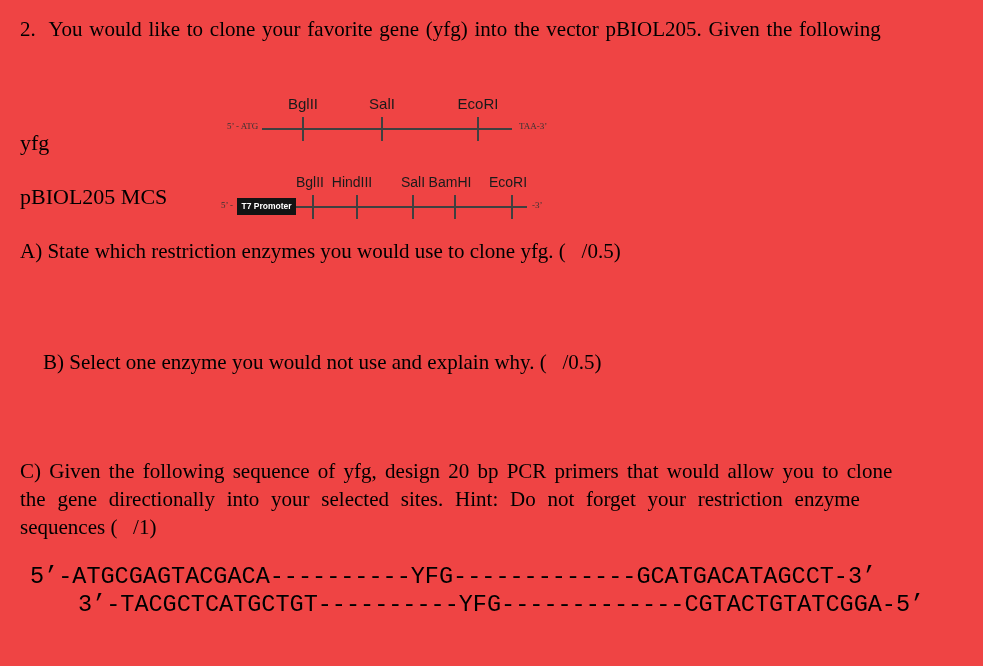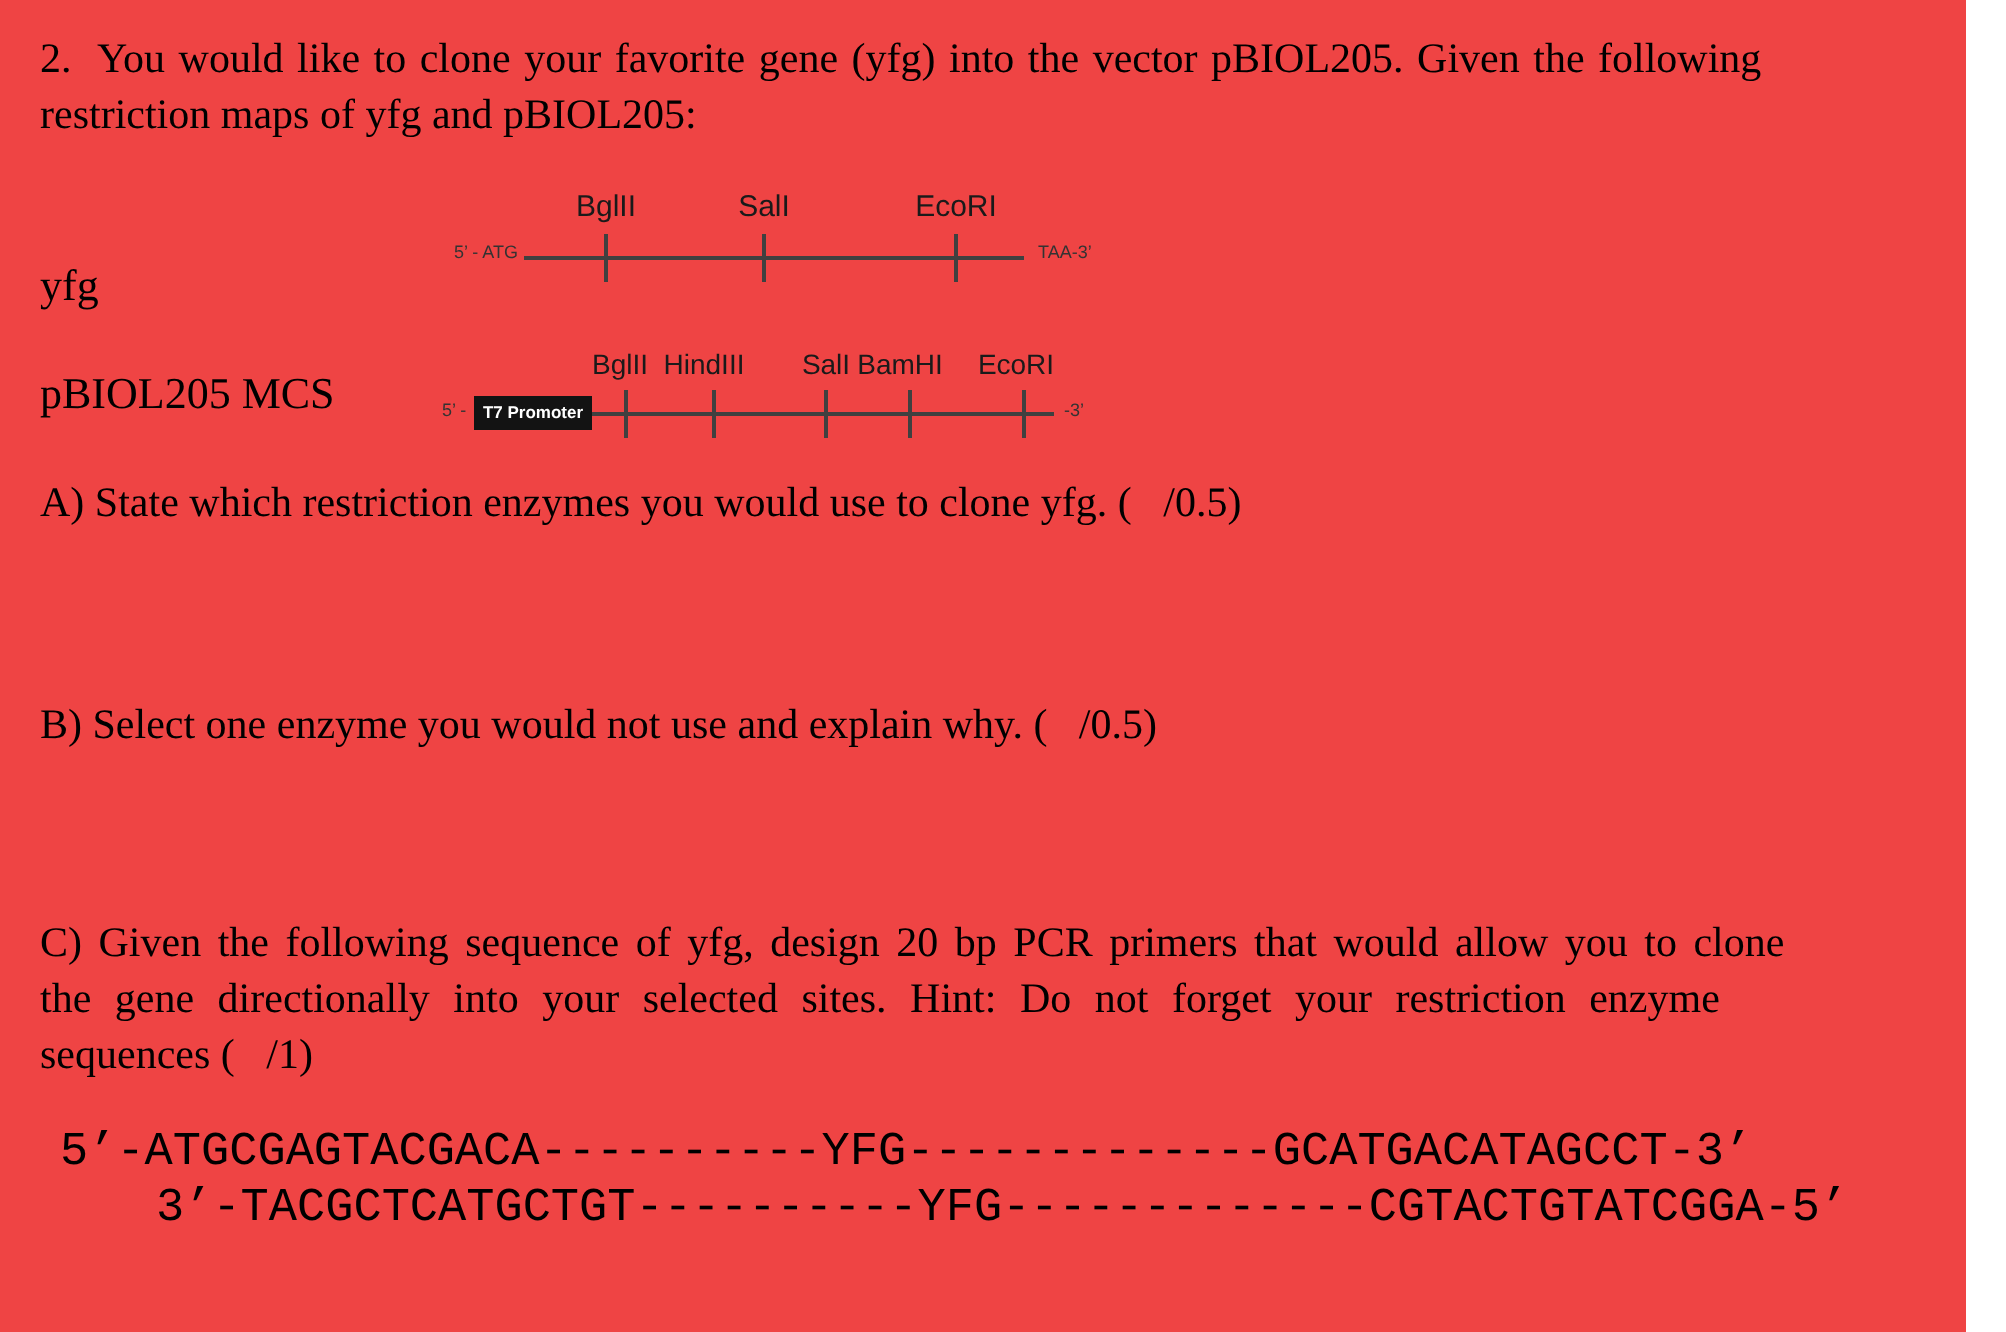--- a/index.html
+++ b/index.html
@@ -9,32 +9,31 @@
   .seq{position:absolute;left:30px;white-space:pre;font-family:"Liberation Mono",monospace;
        font-size:23.5px;color:#000;}
   .side-label{position:absolute;left:20px;font-size:22px;color:#000;white-space:pre;}
   .map{position:absolute;left:0;top:0;width:1003px;height:0;}
   .enz{position:absolute;transform:translateX(-50%);font-family:"Liberation Sans",sans-serif;
        color:#1a1a1a;white-space:pre;}
   .enz1{font-size:15px;top:95px;}
   .enz2{font-size:14px;top:174px;}
   .hline{position:absolute;height:1.5px;background:#404040;}
   .tick{position:absolute;width:2px;height:24px;background:#404040;}
-  .endlab{position:absolute;font-family:Liberation Sans, sans-serif;font-size:9px;color:#333;white-space:pre;}
+  .endlab{position:absolute;font-family:Liberation Serif, serif;font-size:9px;color:#333;white-space:pre;}
   .t7box{position:absolute;left:237px;top:198px;width:59px;height:17px;background:#131313;
          color:#fff;font-family:"Liberation Sans",sans-serif;font-size:8.5px;font-weight:bold;
          text-align:center;line-height:17px;white-space:pre;}
 </style>
 </head>
 <body>
 
 <div id="page">
 
   <div class="tline" style="top:17px;word-spacing:1.5px;">2.  You would like to clone your favorite gene (yfg) into the vector pBIOL205. Given the following</div>
-  <div class="tline" style="top:45px;">restriction maps of yfg and pBIOL205:</div>
 
   <div class="side-label" style="top:100px;margin-top:30px;">yfg</div>
 
   <div class="map">
     <span class="endlab" style="left:227px;top:121px;">5’ - ATG</span>
     <div class="hline" style="left:262px;top:128px;width:250px;"></div>
     <div class="tick" style="left:302px;top:117px;"></div>
     <div class="tick" style="left:381px;top:117px;"></div>
     <div class="tick" style="left:477px;top:117px;"></div>
     <span class="enz enz1" style="left:303px;">BglII</span>
@@ -57,21 +56,21 @@
     <span class="enz enz2" style="left:310px;">BglII</span>
     <span class="enz enz2" style="left:352px;">HindIII</span>
     <span class="enz enz2" style="left:413px;">SalI</span>
     <span class="enz enz2" style="left:450px;">BamHI</span>
     <span class="enz enz2" style="left:508px;">EcoRI</span>
     <span class="endlab" style="left:532px;top:200px;">-3’</span>
   </div>
 
   <div class="tline" style="top:239px;text-align:right;">A) State which restriction enzymes you would use to clone yfg. (   /0.5)</div>
 
-  <div class="tline" style="top:350px;">B) Select one enzyme you would not use and explain why. (   /0.5)</div>
+  <div class="tline" style="top:350px;margin-left:23px;">B) Select one enzyme you would not use and explain why. (   /0.5)</div>
 
   <div class="tline" style="top:459px;word-spacing:3px;">C) Given the following sequence of yfg, design 20 bp PCR primers that would allow you to clone</div>
   <div class="tline" style="top:487px;word-spacing:6.5px;">the gene directionally into your selected sites. Hint: Do not forget your restriction enzyme</div>
   <div class="tline" style="top:515px;">sequences (   /1)</div>
 
   <div class="seq" style="top:563px;">5’-ATGCGAGTACGACA----------YFG-------------GCATGACATAGCCT-3’</div>
   <div class="seq" style="top:591px;margin-left:48px;">3’-TACGCTCATGCTGT----------YFG-------------CGTACTGTATCGGA-5’</div>
 
 </div>
 

